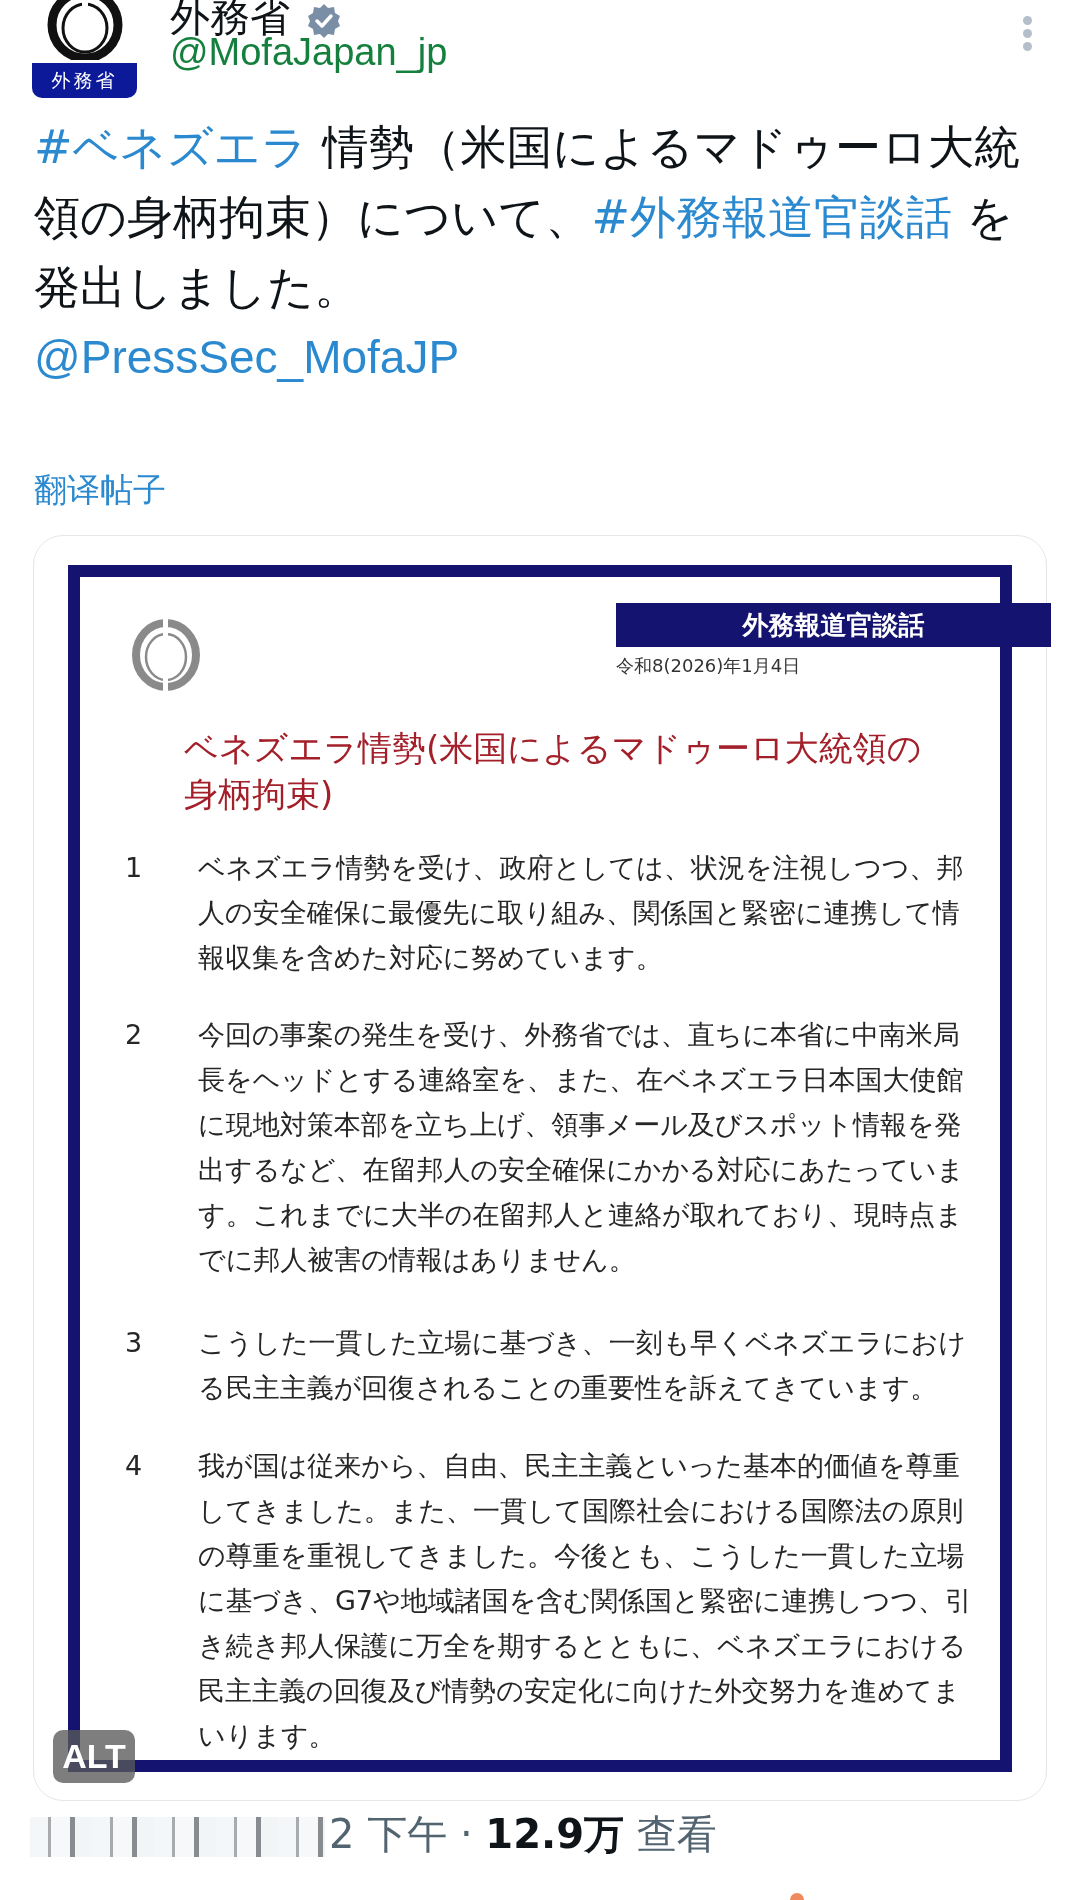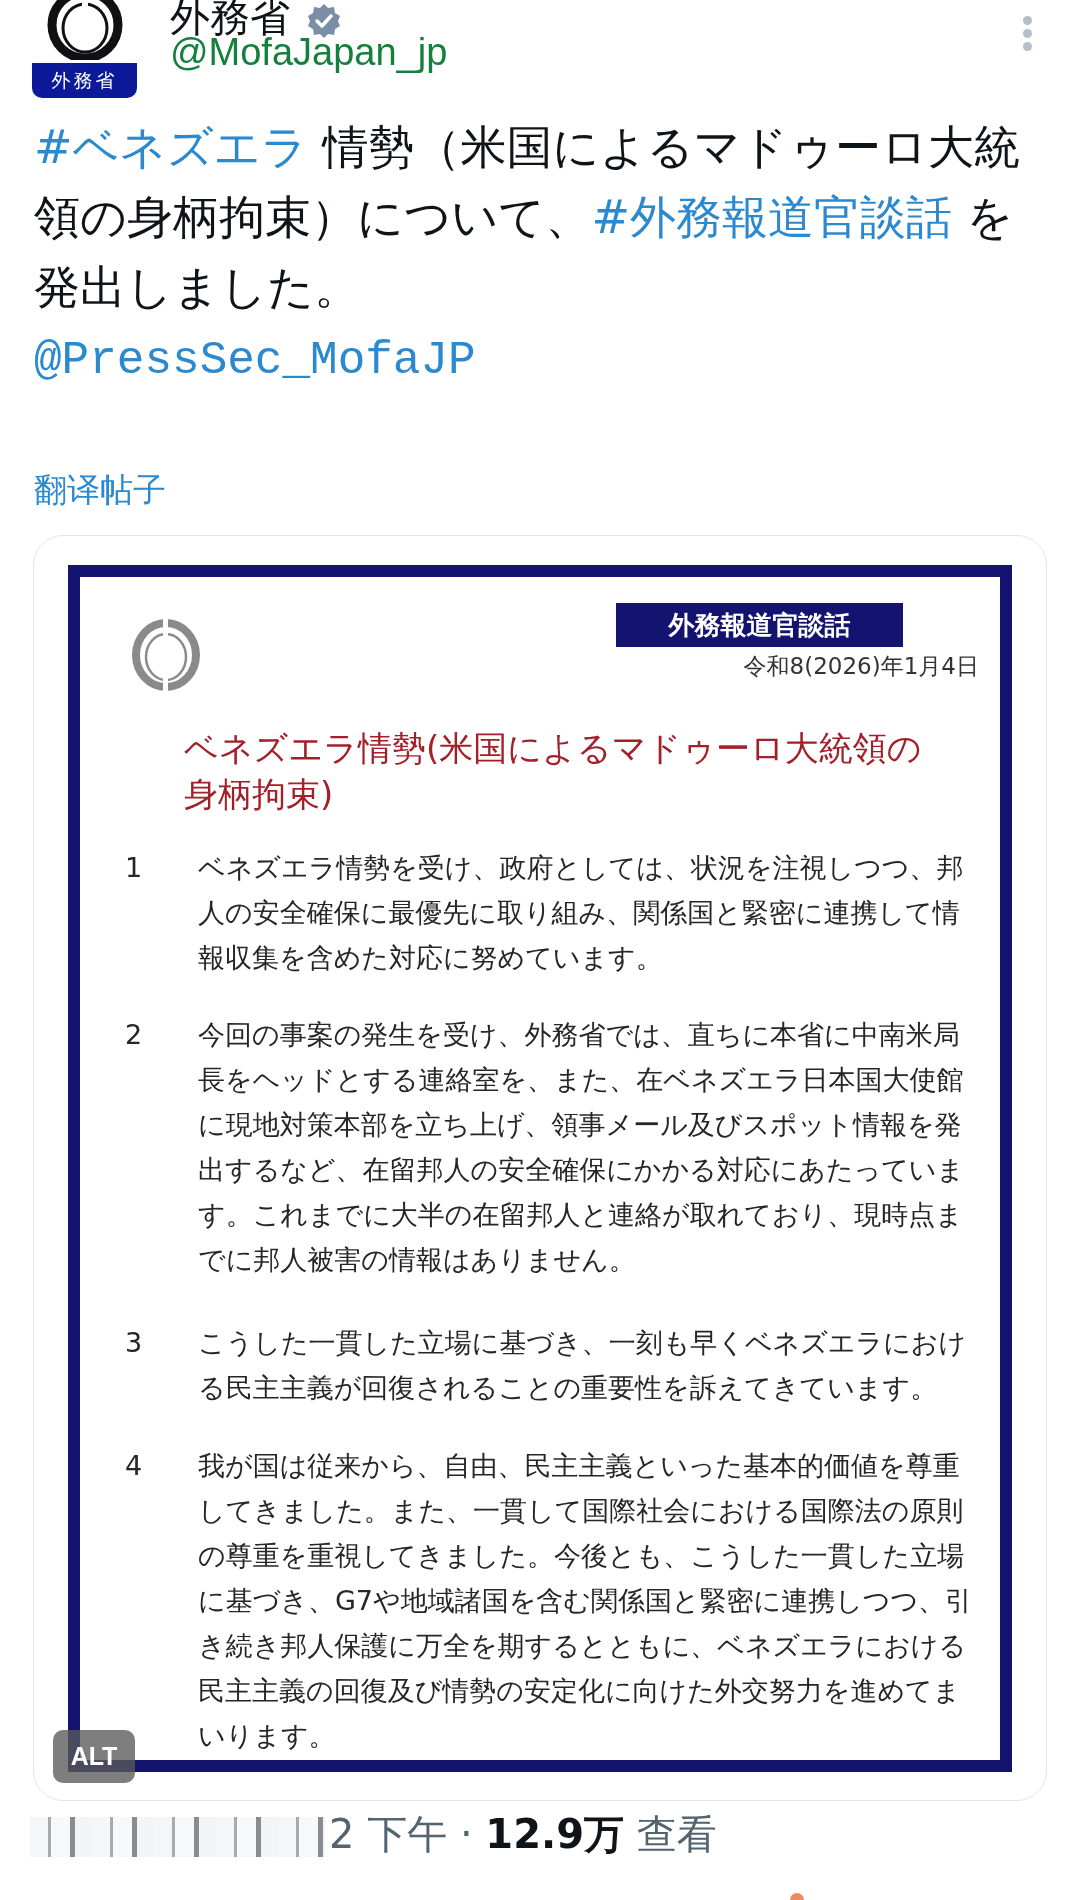--- a/index.html
+++ b/index.html
@@ -19,44 +19,44 @@
   .name { left: 170px; top: -6px; font-size: 40px; line-height: 46px; color: #0f1419; }
   .verified { left: 306px; top: 3px; width: 36px; height: 36px; }
   .handle { left: 170px; top: 27px; font-size: 38px; line-height: 50px; color: #15803d; font-family: "Liberation Sans", sans-serif; }
   .more { left: 1018px; top: 16px; width: 18px; height: 44px; }
   .more span { display: block; width: 9px; height: 9px; border-radius: 50%; background: #b4bfcb; margin: 0 auto 4px; }
   
   .tweet-text {
     left: 34px; top: 112px; width: 1010px; font-size: 46px; line-height: 70px; color: #0f1419;
   }
   .tweet-text .tag, .tweet-text .mention { color: #2b89cf; }
-  .tweet-text .mention { font-family: Liberation Mono, monospace; }
+  .tweet-text .mention { font-family: Liberation Sans, sans-serif; }
   .translate { left: 34px; top: 420px; font-size: 33px; line-height: 44px; color: #2b89cf; margin-top: 48px; }
   
   .card {
     left: 33px; top: 535px; width: 1014px; height: 1266px;
     border: 1px solid #e3e7ea; border-radius: 30px; background: #fff; box-sizing: border-box;
   }
   .frame {
     left: 68px; top: 565px; width: 944px; height: 1207px;
     border: 12px solid #141470; box-sizing: border-box; background: #fff;
   }
   .doc-logo { left: 130px; top: 615px; width: 72px; height: 76px; }
   .doc-badge {
-    left: 616px; top: 603px; width: 287px; height: 44px; background: #141470; color: #fff;
+    left: 616px; top: 603px; width: 435px; height: 44px; background: #141470; color: #fff;
     font-size: 26px; line-height: 44px; text-align: center; font-weight: bold;
   }
-  .doc-date { left: 616px; top: 648px; width: 363px; text-align: right; font-size: 23px; line-height: 36px; color: #333; }
+  .doc-date { left: 616px; top: 648px; width: 363px; text-align: left; font-size: 18px; line-height: 36px; color: #333; }
   .doc-title { left: 184px; top: 725px; width: 760px; font-size: 34px; line-height: 46px; color: #a3202a; }
   .para { left: 125px; width: 860px; font-size: 27px; line-height: 45px; color: #262626; }
   .para .num { position: absolute; left: 0; top: 0; width: 40px; }
   .para .txt { margin-left: 73px; display: block; }
   .alt {
     left: 53px; top: 1730px; width: 82px; height: 53px; background: rgba(90,90,90,0.78);
-    border-radius: 10px; color: #fff; font-weight: bold; font-size: 25px; line-height: 53px; text-align: center;
+    border-radius: 10px; color: #fff; font-weight: bold; font-size: 34px; line-height: 53px; text-align: center;
     font-family: "Liberation Sans", sans-serif;
   }
   
   .meta { left: 30px; top: 1810px; height: 48px; font-size: 40px; line-height: 48px; color: #536471; white-space: nowrap; }
   .meta .blur { display: inline-block; width: 295px; height: 40px; vertical-align: middle;
     background: repeating-linear-gradient(90deg, #f0f3f6 0 18px, #8a8f94 18px 21px, #f4f6f8 21px 40px, #60666c 40px 45px, #eef1f4 45px 62px);
     opacity: 0.75; margin-right: 4px; }
   .meta .views { color: #0f1419; font-weight: bold; }
   .orange-dot { left: 790px; top: 1893px; width: 14px; height: 14px; border-radius: 50%; background: #f08a5d; }
 </style>

